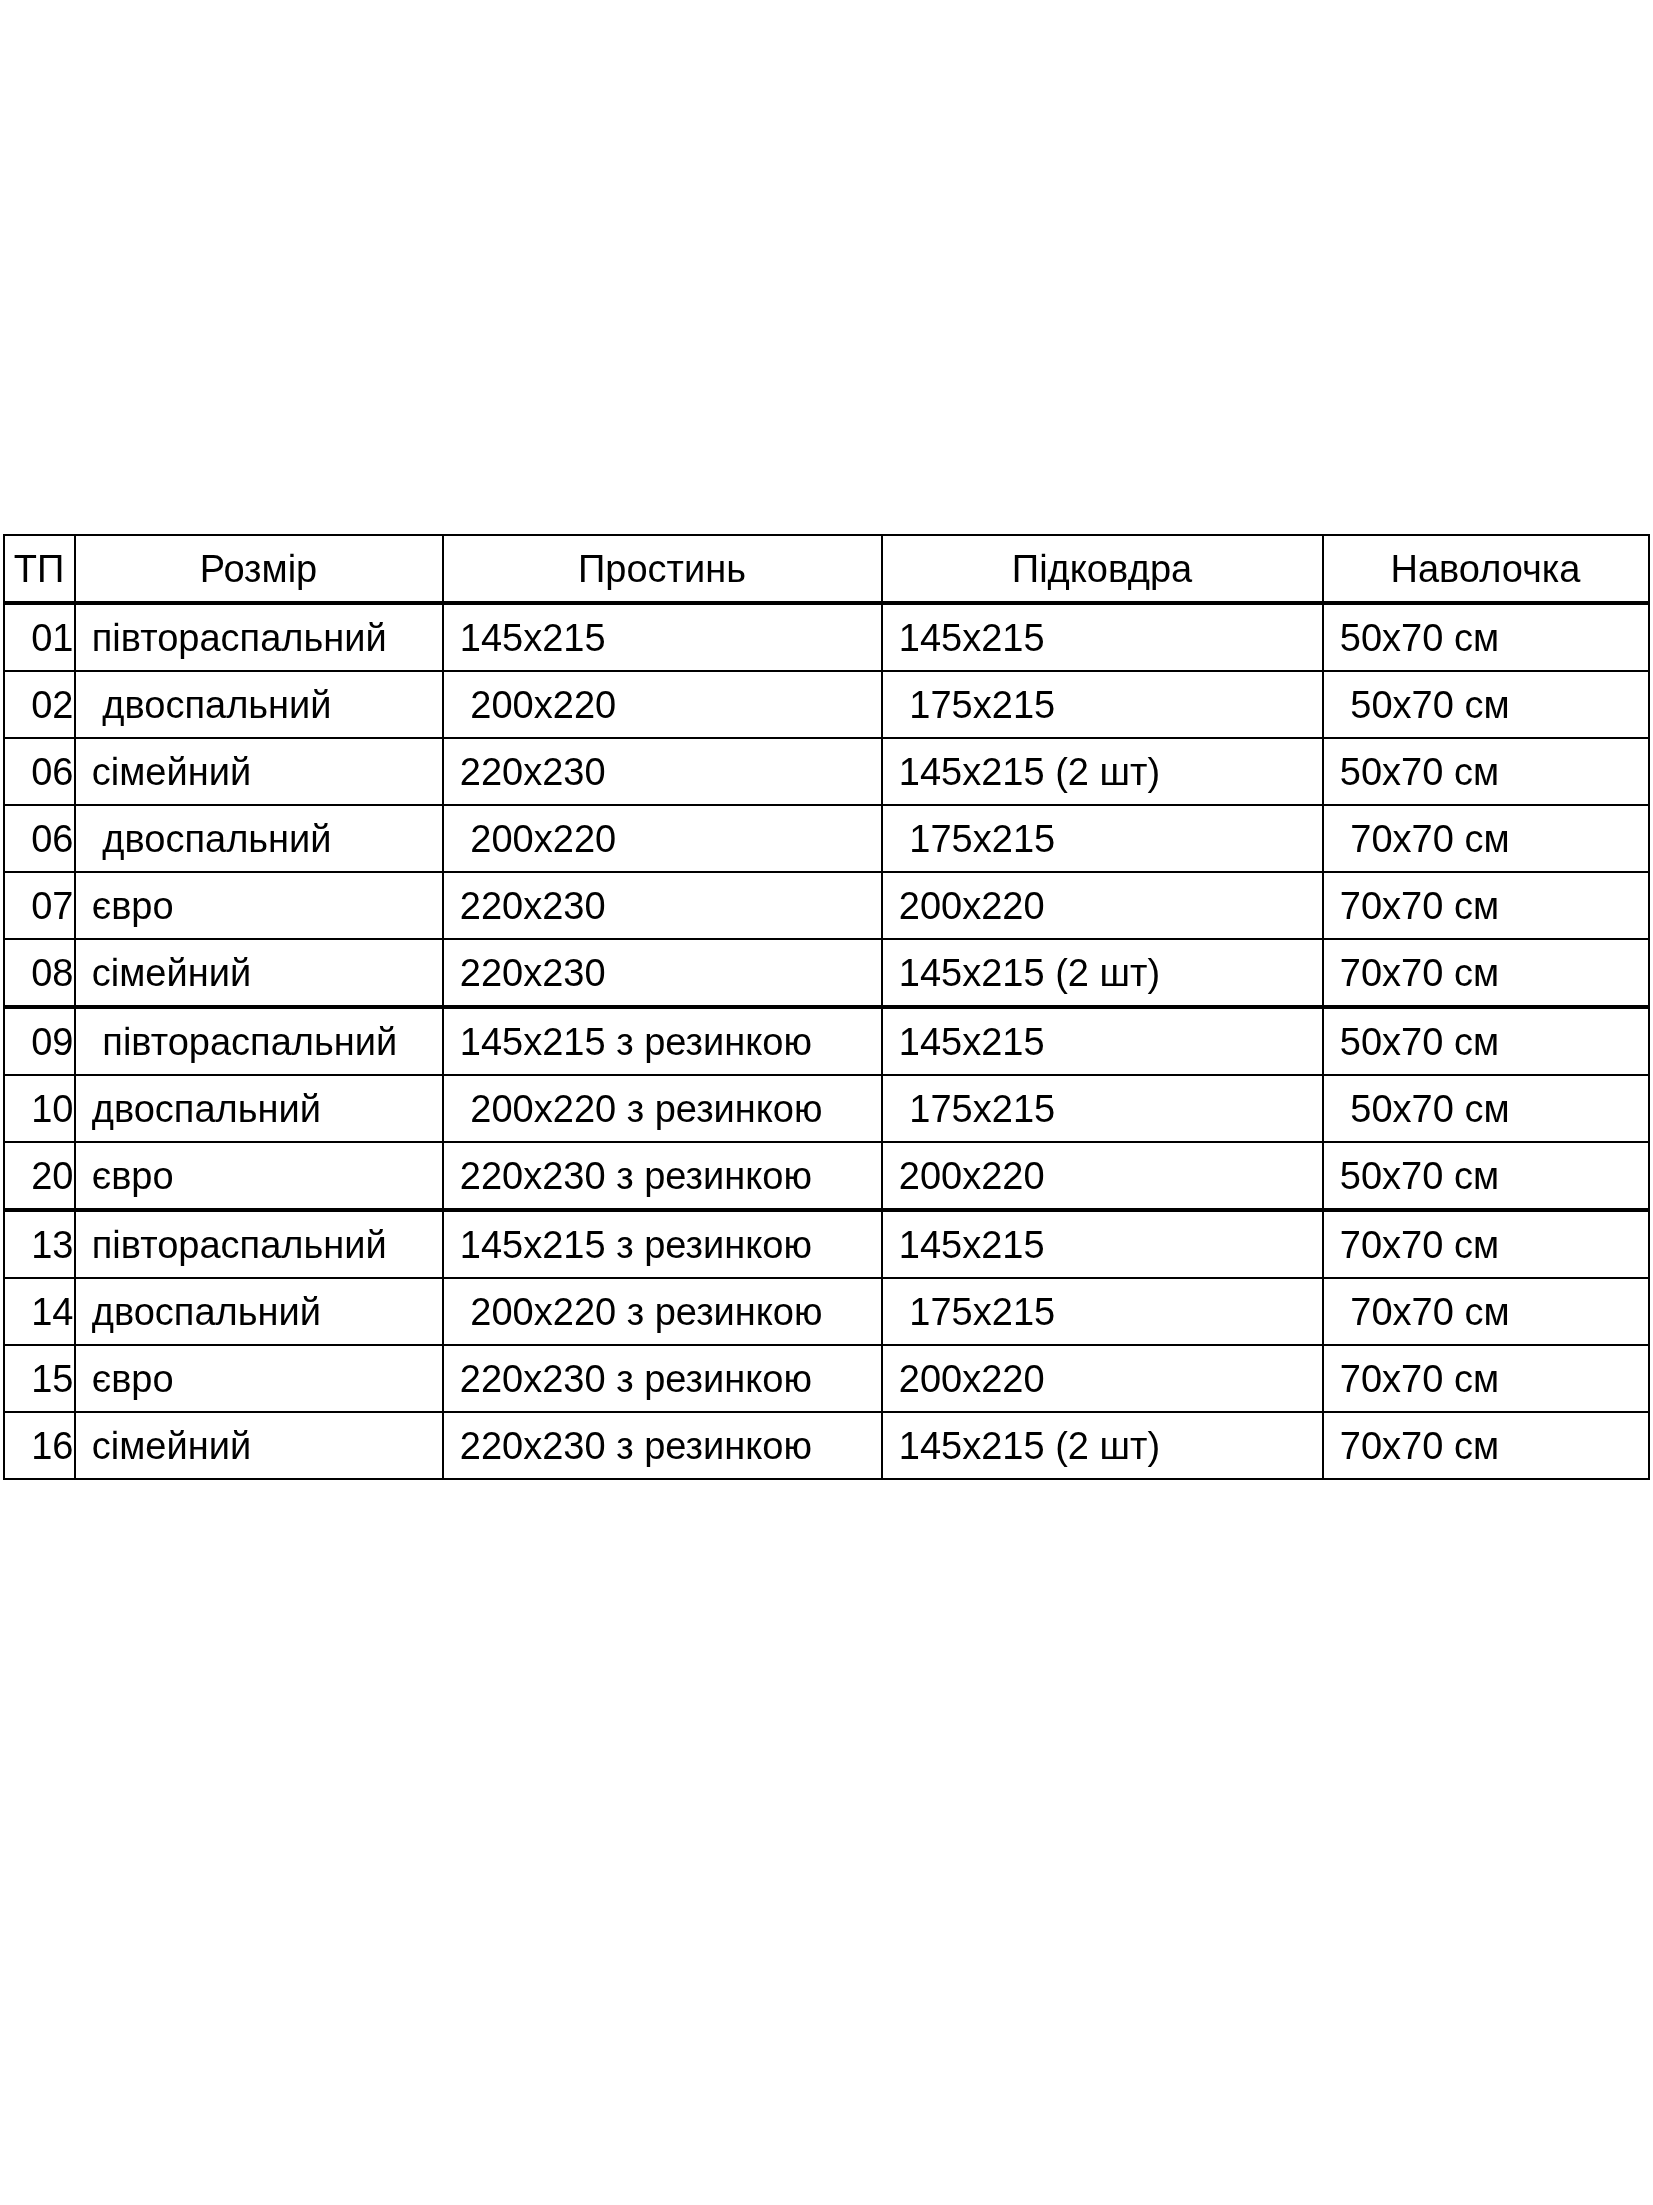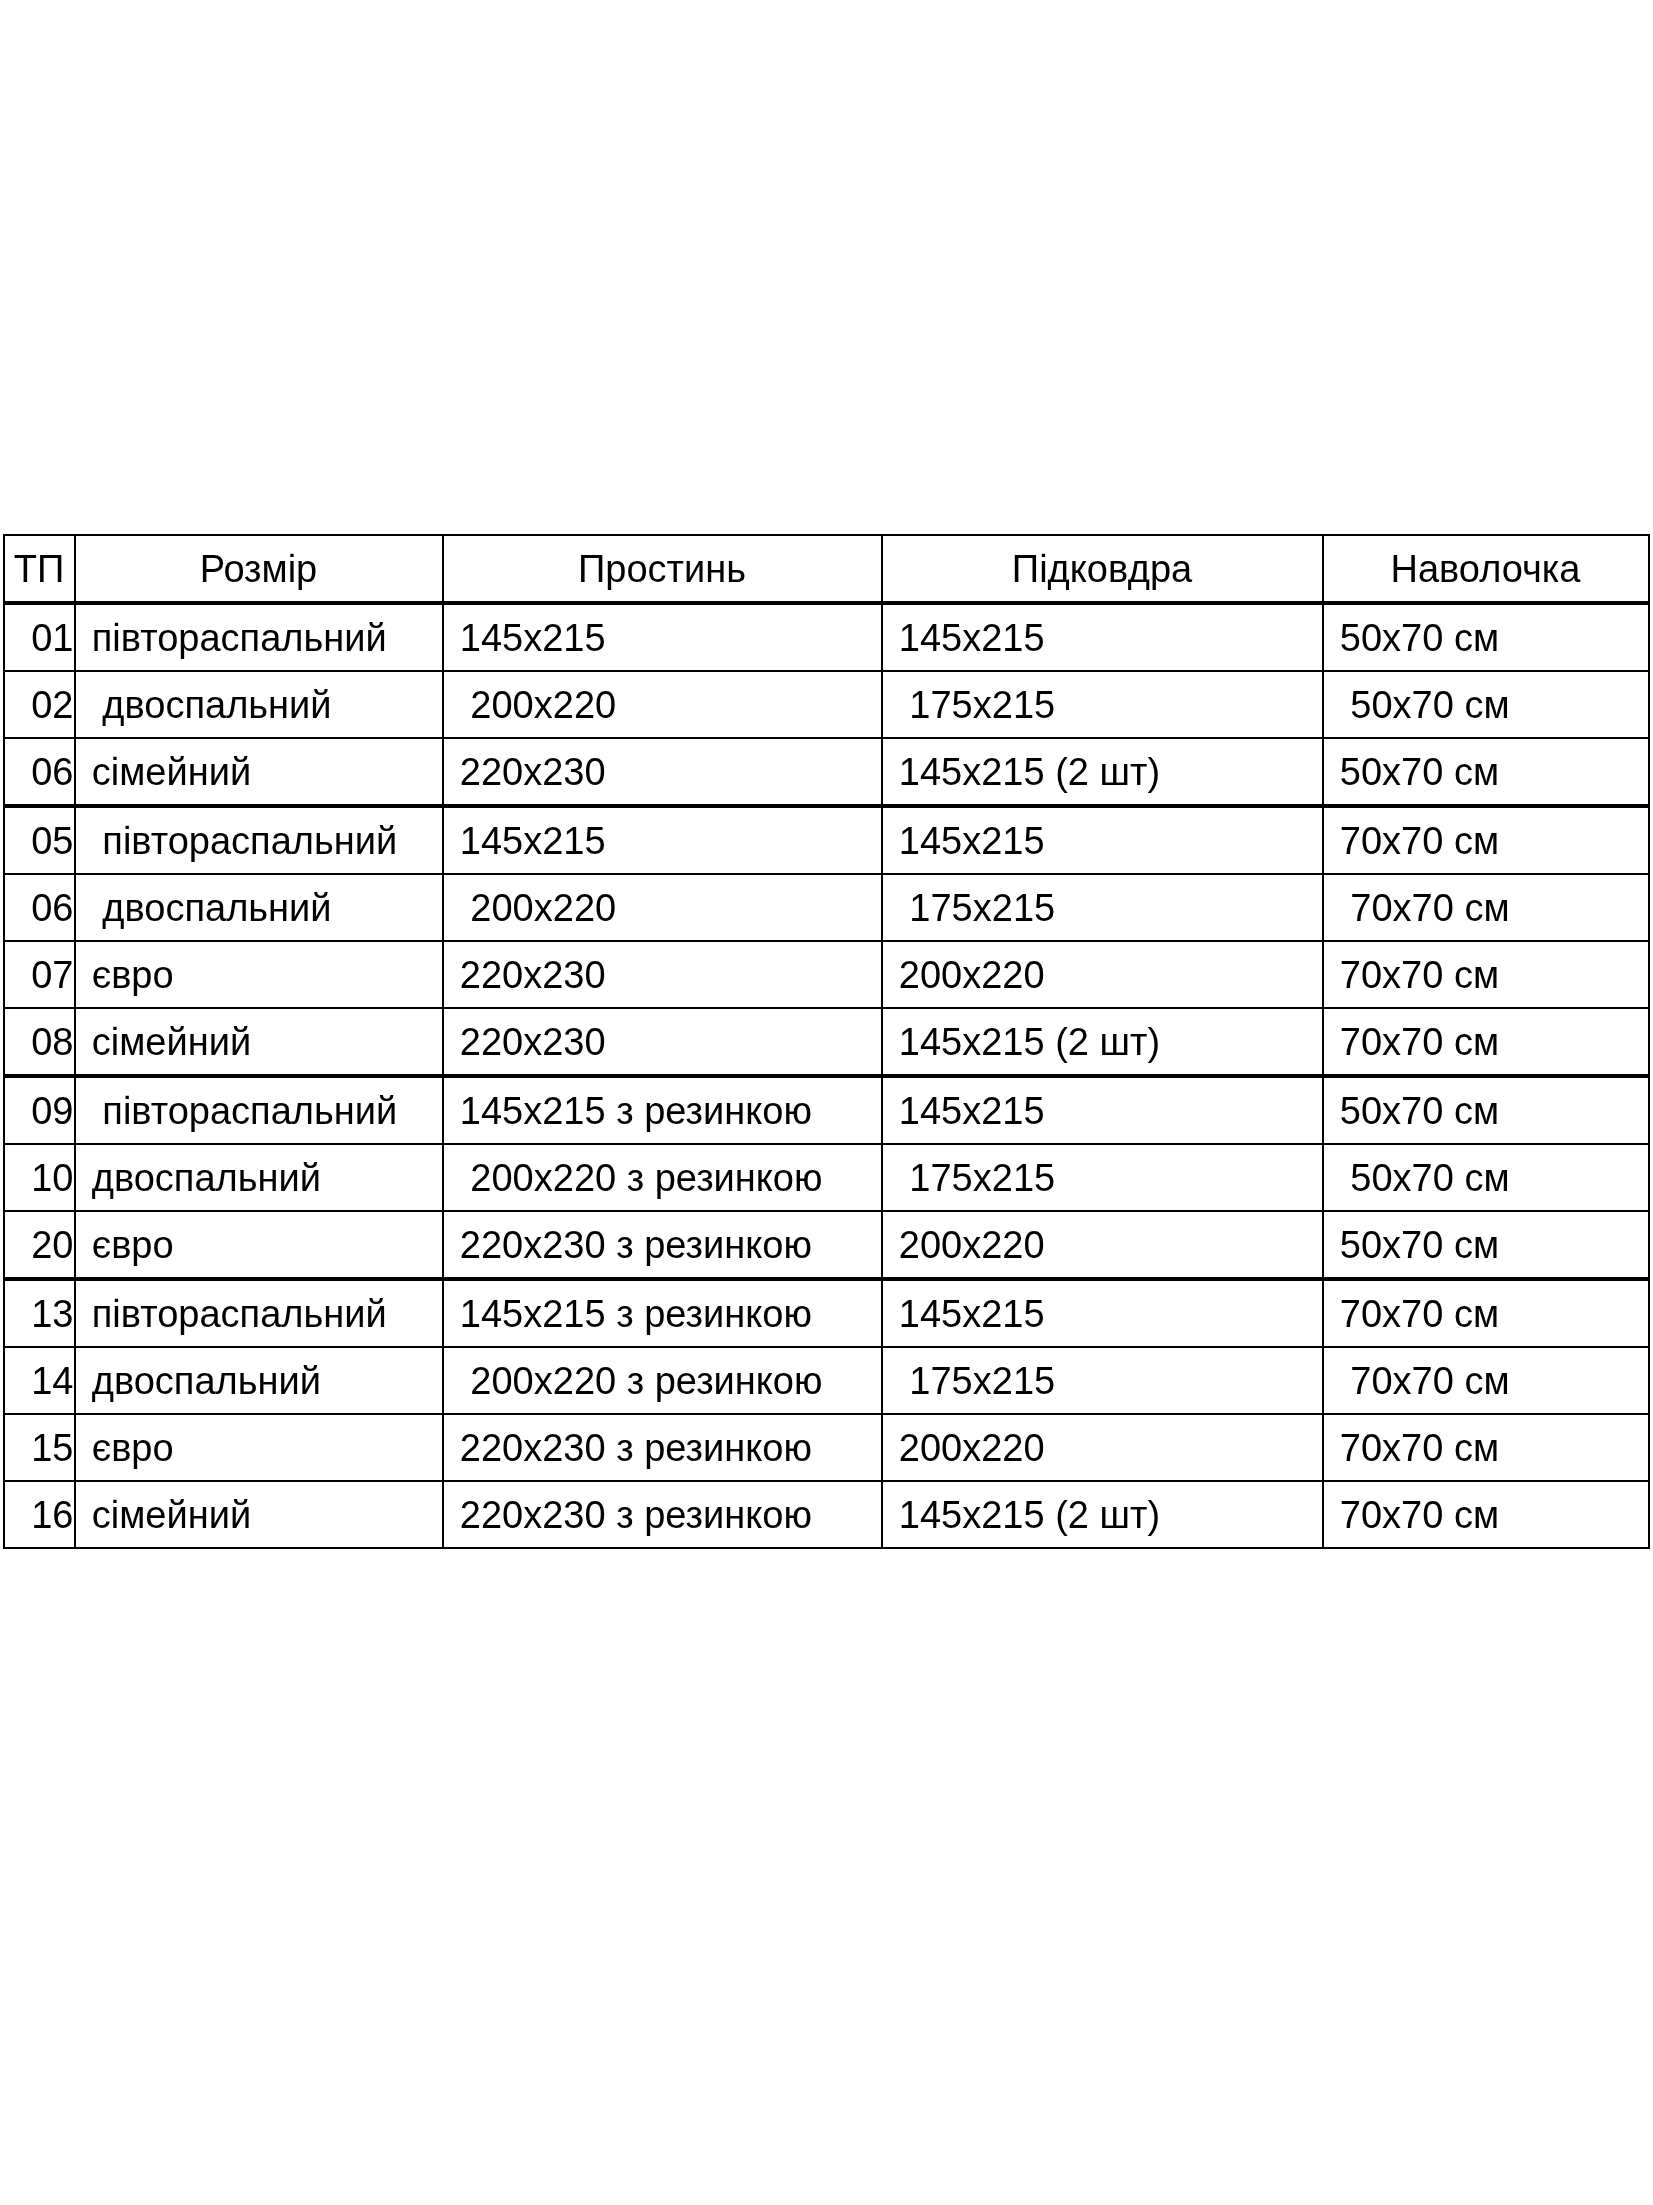--- a/index.html
+++ b/index.html
@@ -83,27 +83,20 @@
       <td class="col-duvet"> 175х215</td>
       <td class="col-pillow"> 50х70 см</td>
     </tr>
         <tr>
       <td class="col-tp">06</td>
       <td class="col-size">сімейний</td>
       <td class="col-sheet">220х230</td>
       <td class="col-duvet">145х215 (2 шт)</td>
       <td class="col-pillow">50х70 см</td>
     </tr>
-        <tr class="group-start">
-      <td class="col-tp">05</td>
-      <td class="col-size"> півтораспальний</td>
-      <td class="col-sheet">145х215</td>
-      <td class="col-duvet">145х215</td>
-      <td class="col-pillow">70х70 см</td>
-    </tr>
         <tr>
       <td class="col-tp">06</td>
       <td class="col-size"> двоспальний</td>
       <td class="col-sheet"> 200х220</td>
       <td class="col-duvet"> 175х215</td>
       <td class="col-pillow"> 70х70 см</td>
     </tr>
         <tr>
       <td class="col-tp">07</td>
       <td class="col-size">євро</td>

